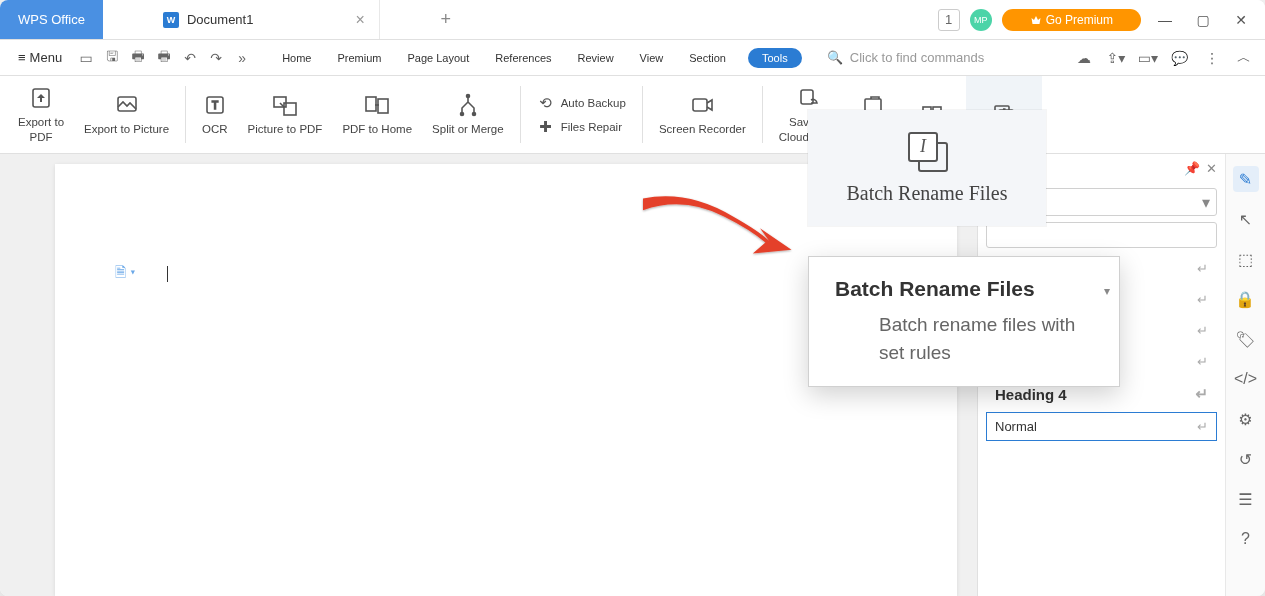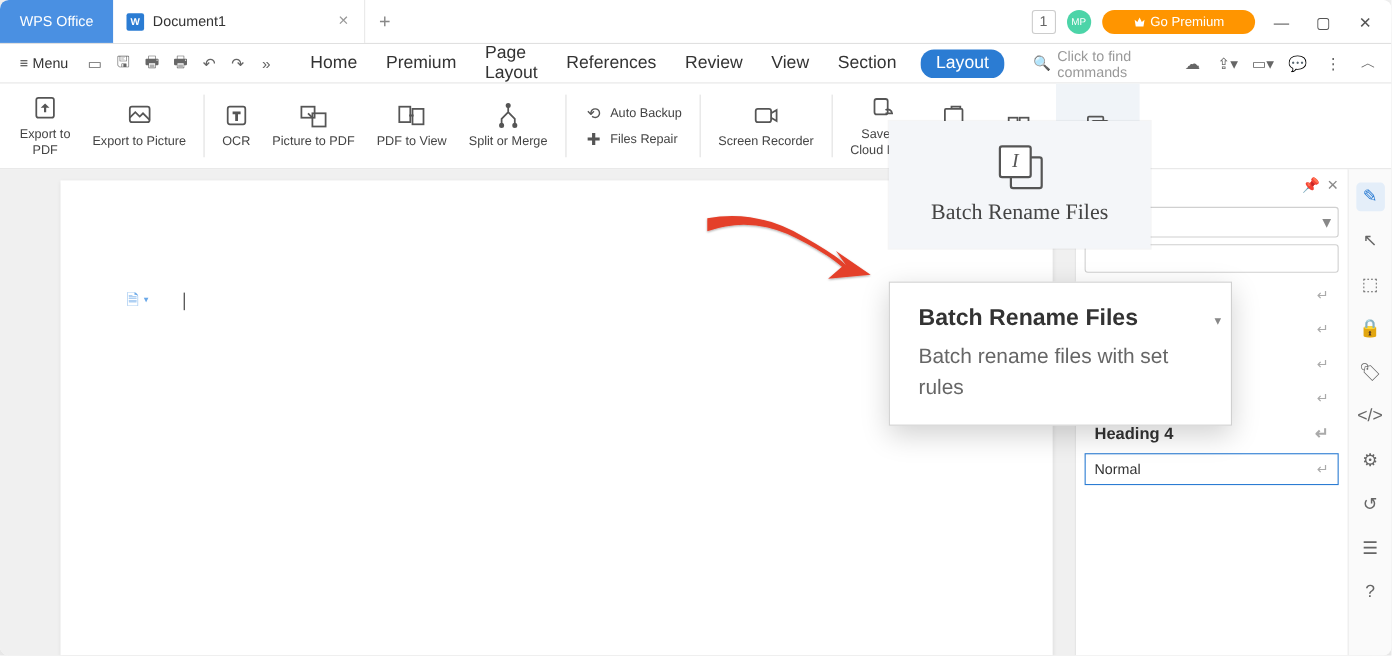--- a/index.html
+++ b/index.html
@@ -1,35 +1,35 @@
 <!DOCTYPE html>
 <html><head>
 <meta charset="utf-8">
 <style>
   * { box-sizing: border-box; margin: 0; padding: 0; font-family: -apple-system, BlinkMacSystemFont, 'Segoe UI', Arial, sans-serif; }
   body { width: 1265px; height: 596px; background: #f5f5f5; position: relative; overflow: hidden; }
   .window { width: 1265px; height: 596px; background: #fff; border-radius: 8px; box-shadow: 0 8px 32px rgba(0,0,0,.15); position: relative; overflow: hidden; }
 
-  .titlebar { height: 40px; background: #fff; display: flex; align-items: stretch; border-bottom: 1px solid #e0e0e0; }
+  .titlebar { height: 40px; background: #fff; display: flex; align-items: stretch; border-bottom: 1px solid #e0e0e0; gap: 48px; }
   .app-tab { background: #4a90e2; color: #fff; padding: 0 18px; display: flex; align-items: center; font-size: 13px; font-weight: 500; }
   .doc-tab { background: #fff; padding: 0 10px 0 12px; display: flex; align-items: center; gap: 8px; font-size: 13px; color: #333; border-right: 1px solid #e8e8e8; }
   .doc-icon { width: 16px; height: 16px; background: #2b7cd3; border-radius: 2px; display: inline-flex; align-items: center; justify-content: center; color: #fff; font-size: 9px; font-weight: bold; }
   .tab-close { margin-left: 90px; color: #999; font-size: 16px; cursor: pointer; padding: 0 4px; }
   .new-tab { width: 36px; display: flex; align-items: center; justify-content: center; color: #888; font-size: 18px; cursor: pointer; }
   .titlebar-right { margin-left: auto; display: flex; align-items: center; gap: 10px; padding-right: 10px; }
   .titlebar-right .ico { width: 22px; height: 22px; display: inline-flex; align-items: center; justify-content: center; color: #666; font-size: 13px; border: 1px solid #ccc; border-radius: 3px; }
   .avatar { width: 22px; height: 22px; border-radius: 50%; background: #4cd4a8; color: #fff; font-size: 9px; display: inline-flex; align-items: center; justify-content: center; font-weight: 400; }
   .premium { background: #ff9500; color: #fff; padding: 4px 28px; border-radius: 14px; font-size: 12px; display: inline-flex; align-items: center; gap: 4px; }
   .window-ctrl { width: 28px; height: 24px; display: inline-flex; align-items: center; justify-content: center; color: #555; font-size: 14px; cursor: pointer; }
 
   .menubar { height: 36px; display: flex; align-items: center; padding: 0 10px; border-bottom: 1px solid #e0e0e0; gap: 2px; }
   .menu-btn { display: flex; align-items: center; gap: 4px; padding: 4px 8px; font-size: 13px; color: #333; cursor: pointer; }
   .qat { display: flex; align-items: center; gap: 6px; margin-left: 4px; }
   .qat .q { width: 20px; height: 20px; display: inline-flex; align-items: center; justify-content: center; color: #666; font-size: 14px; cursor: pointer; }
-  .tabs { display: flex; align-items: center; gap: 18px; margin-left: 24px; font-size: 16px; color: #333; }
+  .tabs { display: flex; align-items: center; gap: 18px; margin-left: 24px; font-size: 11px; color: #333; }
   .tabs .tab { padding: 6px 4px; cursor: pointer; }
   .tabs .tab.active { background: #2b7cd3; color: #fff; border-radius: 12px; padding: 4px 14px; }
   .search-box { display: flex; align-items: center; gap: 6px; margin-left: 24px; color: #999; font-size: 13px; }
   .menubar-right { margin-left: auto; display: flex; align-items: center; gap: 10px; color: #666; }
   .menubar-right .ico2 { width: 22px; height: 22px; display: inline-flex; align-items: center; justify-content: center; font-size: 14px; cursor: pointer; }
 
   .ribbon { height: 78px; display: flex; align-items: stretch; border-bottom: 1px solid #e0e0e0; padding: 0 8px; background: #fff; }
   .ribbon-group { display: flex; flex-direction: column; align-items: center; justify-content: center; padding: 6px 10px; gap: 4px; cursor: pointer; }
   .ribbon-group .icon { font-size: 22px; color: #555; height: 26px; display: flex; align-items: center; }
   .ribbon-group .label { font-size: 11.5px; color: #444; text-align: center; line-height: 1.25; }
@@ -61,21 +61,21 @@
 
   
   .float-button { position: absolute; left: 808px; top: 110px; width: 238px; height: 116px; background: #f4f6f9; box-shadow: 0 0 0 1px rgba(0,0,0,.04); display: flex; flex-direction: column; align-items: center; justify-content: center; gap: 8px; }
   .float-button .big-icon { width: 42px; height: 42px; position: relative; }
   .float-button .big-icon .r1 { position: absolute; left: 2px; top: 0; width: 30px; height: 30px; border: 2px solid #555; border-radius: 3px; display:flex; align-items:center; justify-content:center; font-family: serif; font-style: italic; font-size: 18px; color:#555; background:#fff; }
   .float-button .big-icon .r2 { position: absolute; left: 12px; top: 10px; width: 30px; height: 30px; border: 2px solid #555; border-radius: 3px; background:#f4f6f9; }
   .float-button .cap { font-size: 20px; color: #444; font-family: 'Segoe UI', serif; }
 
   .tooltip { position: absolute; left: 808px; top: 256px; width: 312px; background: #fff; border: 1px solid #d0d0d0; box-shadow: 0 8px 24px rgba(0,0,0,.18); padding: 20px 26px; }
   .tooltip .tt-title { font-size: 21px; font-weight: 600; color: #333; margin-bottom: 10px; }
-  .tooltip .tt-desc { font-size: 19px; color: #666; line-height: 1.45; }
+  .tooltip .tt-desc { font-size: 19px; color: #666; line-height: 1.45; margin-left: 44px; }
   .tooltip-arrow { position: absolute; left: 1104px; top: 284px; color:#888; font-size:12px; }
 
   .arrow-annot { position: absolute; left: 625px; top: 185px; width: 180px; height: 90px; pointer-events: none; }
 </style>
 </head>
 <body>
 
 <div class="window">
 
   <div class="titlebar">
@@ -118,21 +118,21 @@
       <span class="q">»</span>
     </div>
     <div class="tabs">
       <span class="tab">Home</span>
       <span class="tab">Premium</span>
       <span class="tab">Page Layout</span>
       <span class="tab">References</span>
       <span class="tab">Review</span>
       <span class="tab">View</span>
       <span class="tab">Section</span>
-      <span class="tab active">Layout</span>
+      <span class="tab active">Tools</span>
     </div>
     <div class="search-box">
       <span>🔍</span>
       <span>Click to find commands</span>
     </div>
     <div class="menubar-right">
       <span class="ico2">☁</span>
       <span class="ico2">⇪▾</span>
       <span class="ico2">▭▾</span>
       <span class="ico2">💬</span>
@@ -182,21 +182,21 @@
       <span class="label">Picture to PDF</span>
     </div>
     <div class="ribbon-group">
       <span class="icon">
         <svg width="26" height="24" viewBox="0 0 26 24" fill="none" stroke="#555" stroke-width="1.6">
             <rect x="2" y="4" width="10" height="14"></rect>
             <rect x="14" y="6" width="10" height="14"></rect>
             <path d="M11 12h4"></path>
           </svg>
       </span>
-      <span class="label">PDF to View</span>
+      <span class="label">PDF to Home</span>
     </div>
     <div class="ribbon-group">
       <span class="icon">
         <svg width="24" height="24" viewBox="0 0 24 24" fill="none" stroke="#555" stroke-width="1.6">
             <path d="M12 3v6l-6 6v6M12 3v6l6 6v6"></path>
             <circle cx="12" cy="3" r="1.5" fill="#555"></circle>
             <circle cx="6" cy="21" r="1.5" fill="#555"></circle>
             <circle cx="18" cy="21" r="1.5" fill="#555"></circle>
           </svg>
       </span>

